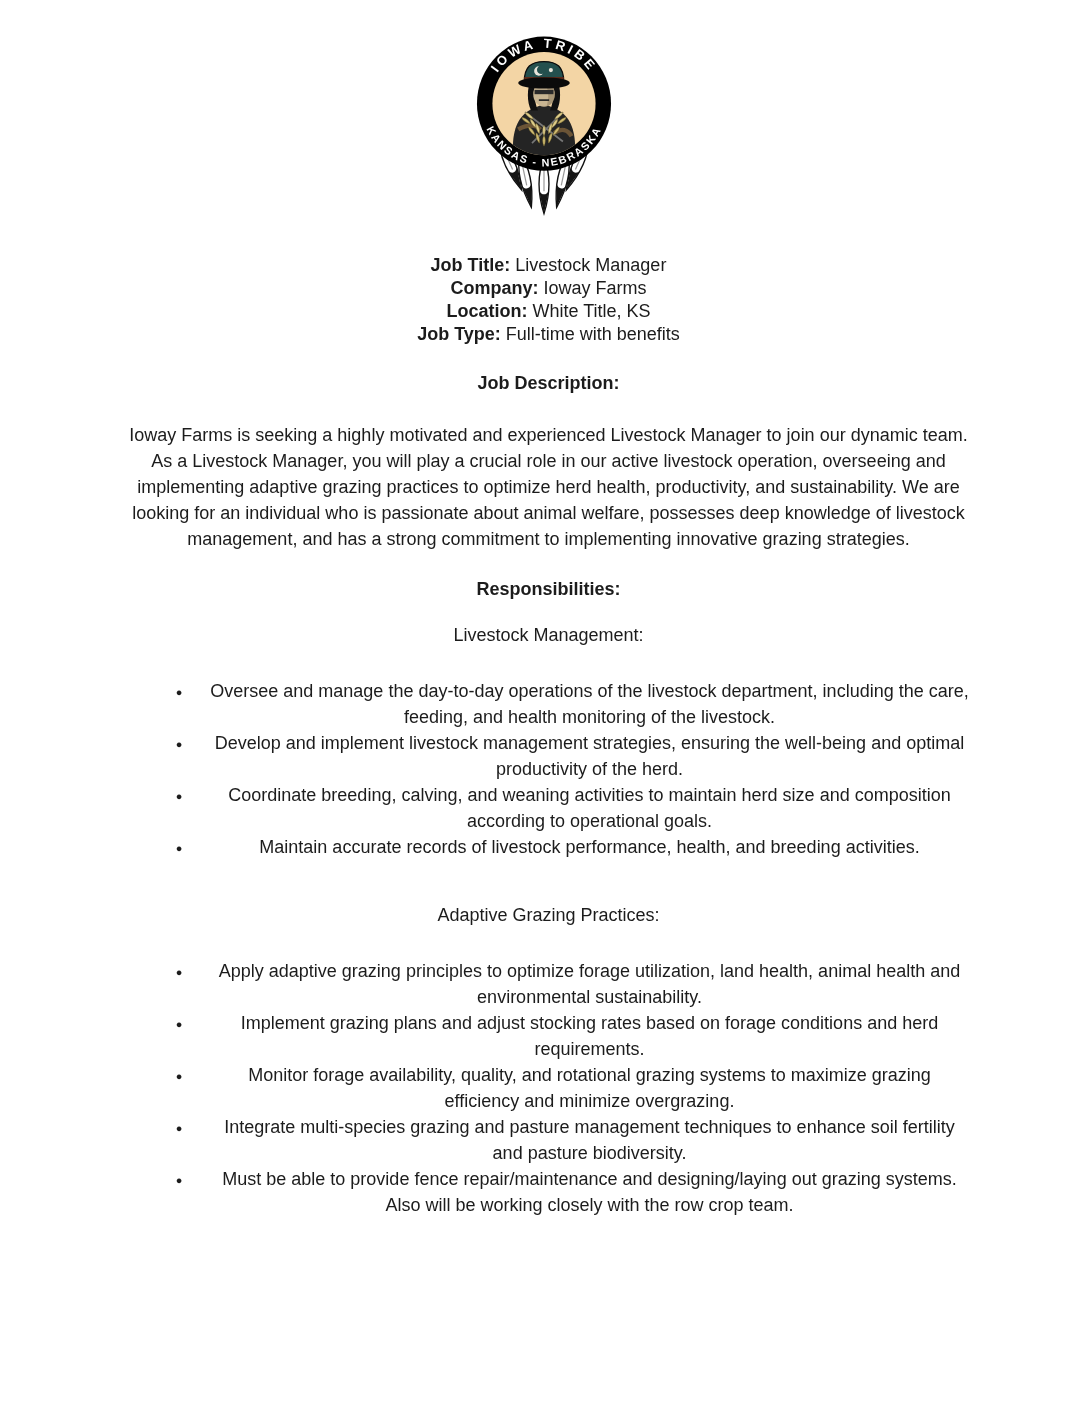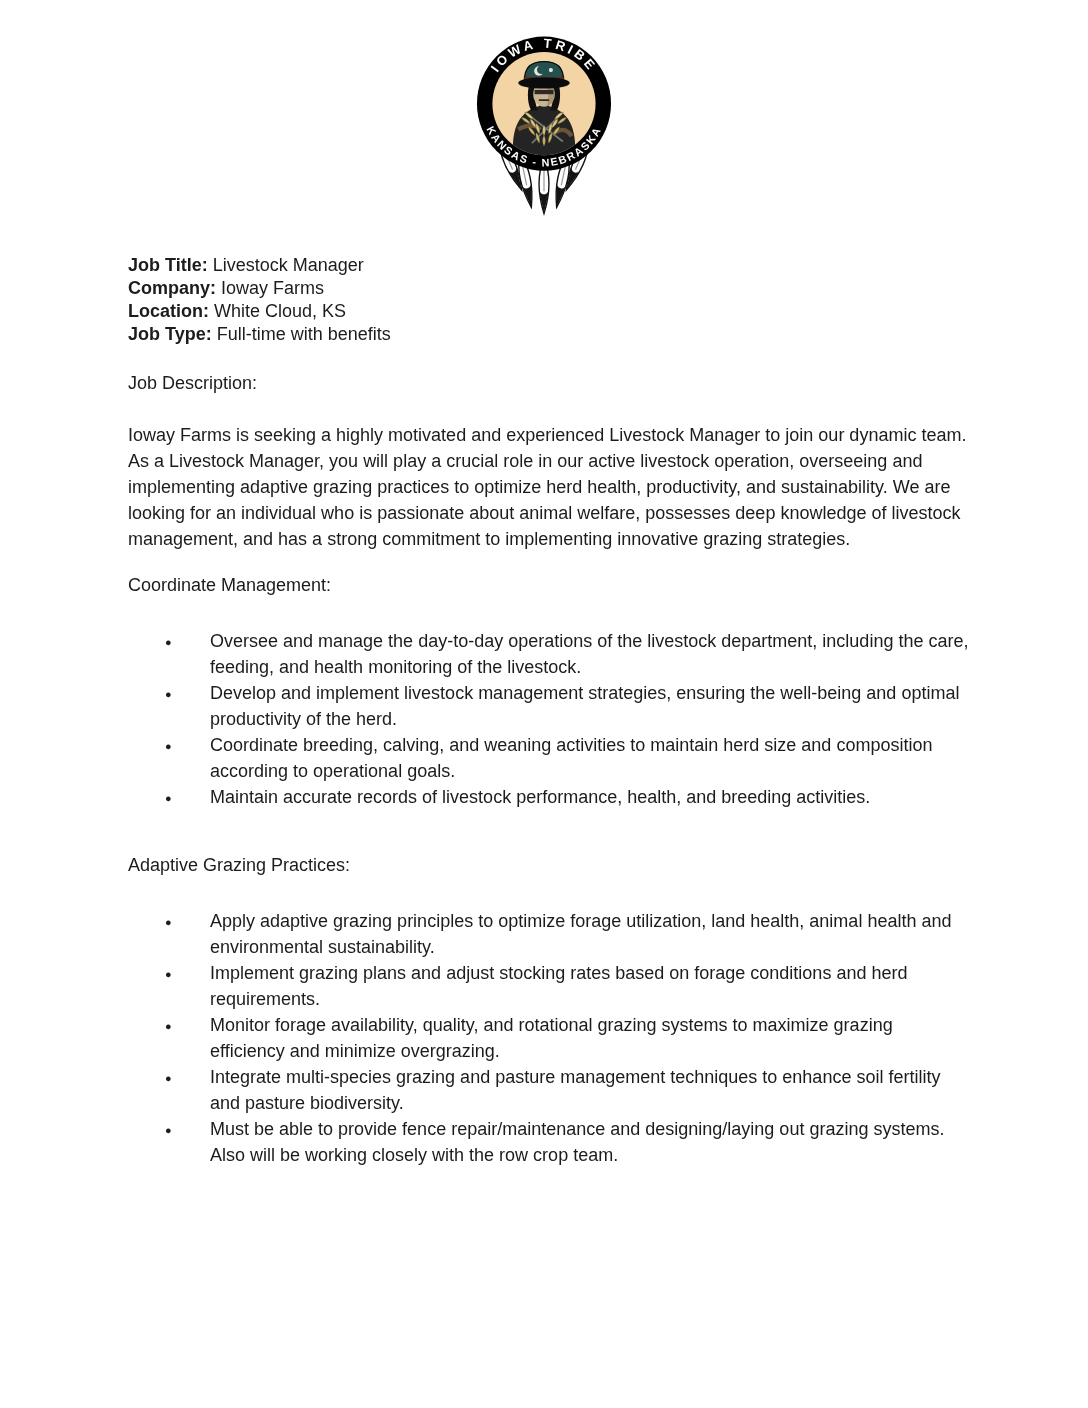--- a/index.html
+++ b/index.html
@@ -4,27 +4,27 @@
 <style>
   * { margin:0; padding:0; box-sizing:border-box; }
   html,body { background:#ffffff; }
   body { font-family:"Liberation Sans", sans-serif; color:#1c1c1c; }
   .page {
     position:relative; width:1088px; height:1408px; margin:0 auto;
     background:#ffffff; overflow:hidden;
   }
   .logo-wrap { padding-top:28px; text-align:center; }
   .logo-wrap svg { display:inline-block; }
-  .content { padding:0 119px 0 128px; font-size:18px; }
+  .content { padding:0 119px 0 128px; font-size:18px;text-align:center; }
 
   .header-block { margin-top:20px; }
   .field { line-height:23px; }
   .field .b { font-weight:bold; margin-right:5px; }
 
-  .h { font-weight:normal; line-height:26px; margin-top:24px; }
+  .h { font-weight:bold; line-height:26px; margin-top:24px; }
   .para { line-height:26px; margin-top:26px; }
   .sub { line-height:26px; margin-top:20px; }
 
   ul.bullets { list-style:none; margin-top:30px; padding-left:37px; }
   ul.bullets li { display:flex; line-height:26px;gap:17px; }
   .dot { width:28px; flex:0 0 28px; }
   .dot::before { content:"\25CF"; font-size:11px; position:relative; top:-1px; }
   .li-text { flex:1; }
 
   .mt26 { margin-top:40px; }
@@ -117,33 +117,34 @@
   <div class="content">
 
     <div class="header-block">
       <p class="field">
         <span class="b">Job Title:</span><span>Livestock Manager</span>
       </p>
       <p class="field">
         <span class="b">Company:</span><span>Ioway Farms</span>
       </p>
       <p class="field">
-        <span class="b">Location:</span><span>White Cloud, KS</span>
+        <span class="b">Location:</span><span>White Title, KS</span>
       </p>
       <p class="field">
         <span class="b">Job Type:</span><span>Full-time with benefits</span>
       </p>
     </div>
 
     <p class="h">Job Description:</p>
 
     <p class="para">Ioway Farms is seeking a highly motivated and experienced Livestock Manager to join our dynamic team. As a Livestock Manager, you will play a crucial role in our active livestock operation, overseeing and implementing adaptive grazing practices to optimize herd health, productivity, and sustainability. We are looking for an individual who is passionate about animal welfare, possesses deep knowledge of livestock management, and has a strong commitment to implementing innovative grazing strategies.</p>
 
+    <p class="h">Responsibilities:</p>
 
-    <p class="sub">Coordinate Management:</p>
+    <p class="sub">Livestock Management:</p>
 
     <ul class="bullets">
       <li>
           <span class="dot"></span>
           <span class="li-text">Oversee and manage the day-to-day operations of the livestock department, including the care, feeding, and health monitoring of the livestock.</span>
         </li>
       <li>
           <span class="dot"></span>
           <span class="li-text">Develop and implement livestock management strategies, ensuring the well-being and optimal productivity of the herd.</span>
         </li>

